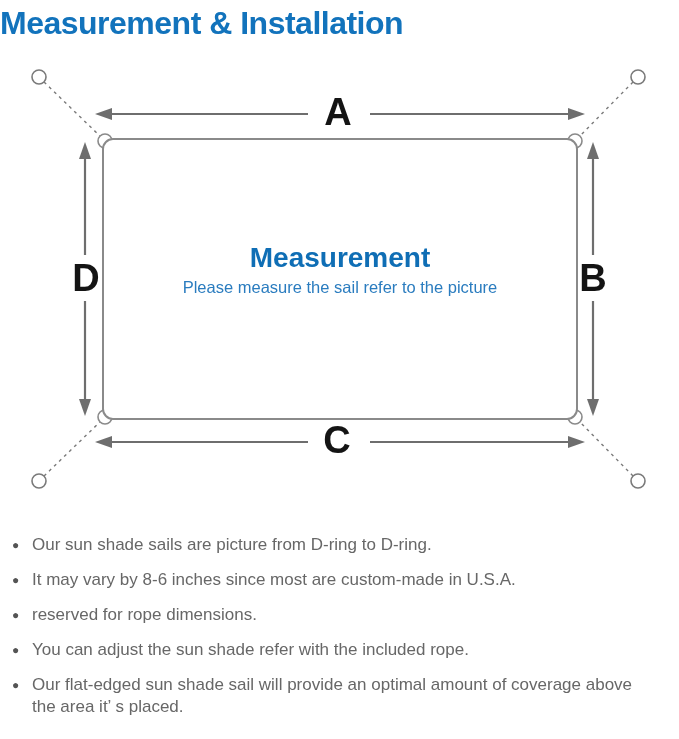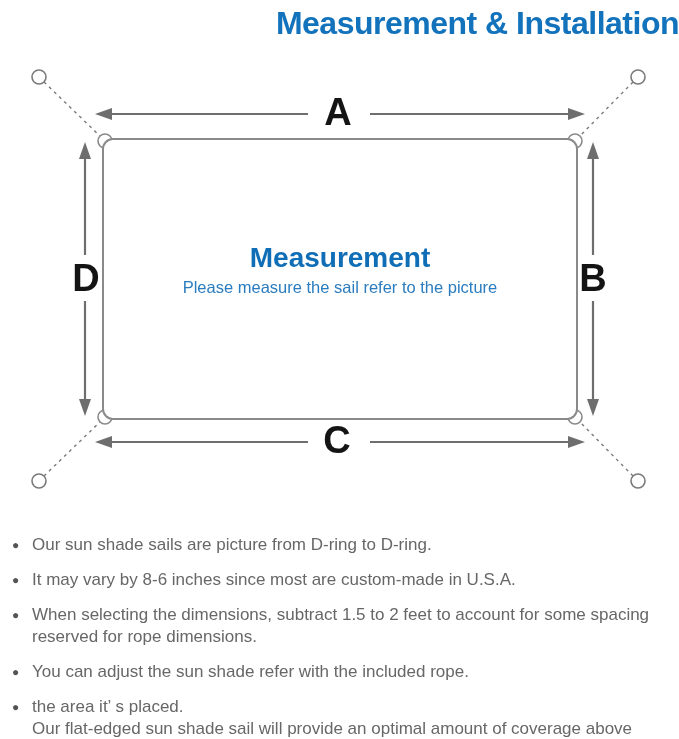--- a/index.html
+++ b/index.html
@@ -2,21 +2,21 @@
 <html><head>
 <meta charset="utf-8">
 <style>
   html,body{margin:0;padding:0;}
   body{
     width:679px;height:739px;background:#ffffff;overflow:hidden;
     font-family:"Liberation Sans", sans-serif;
     -webkit-font-smoothing:antialiased;
   }
   .page-title{
-    padding-top:5px;height:40px;text-align:right;
+    padding-top:5px;height:40px;text-align:left;
     font-size:32px;font-weight:bold;letter-spacing:-0.5px;
     color:#1273BC;
   }
   .diagram-wrap{margin-top:14px;}
   .notes{
     padding:11px 6px 0 0;
   }
   .note-item{
     display:flex;align-items:flex-start;
     margin-bottom:13px;
@@ -109,33 +109,32 @@
   <div class="note-item">
     <span class="dot">●</span>
     <div class="txt">
       <span>It may vary by 8-6 inches since most are custom-made in U.S.A.</span>
     </div>
   </div>
 
   <div class="note-item">
     <span class="dot">●</span>
     <div class="txt">
-      <span>When selecting the dimensions, subtract 1.5 to 2 feet to account for some spacing</span>
       <span>reserved for rope dimensions.</span>
     </div>
   </div>
 
   <div class="note-item">
     <span class="dot">●</span>
     <div class="txt">
       <span>You can adjust the sun shade refer with the included rope.</span>
     </div>
   </div>
 
   <div class="note-item">
     <span class="dot">●</span>
     <div class="txt">
+      <span>Our flat-edged sun shade sail will provide an optimal amount of coverage above</span>
       <span>the area it’ s placed.</span>
-      <span>Our flat-edged sun shade sail will provide an optimal amount of coverage above</span>
     </div>
   </div>
 
 </div>
 
 </body></html>

